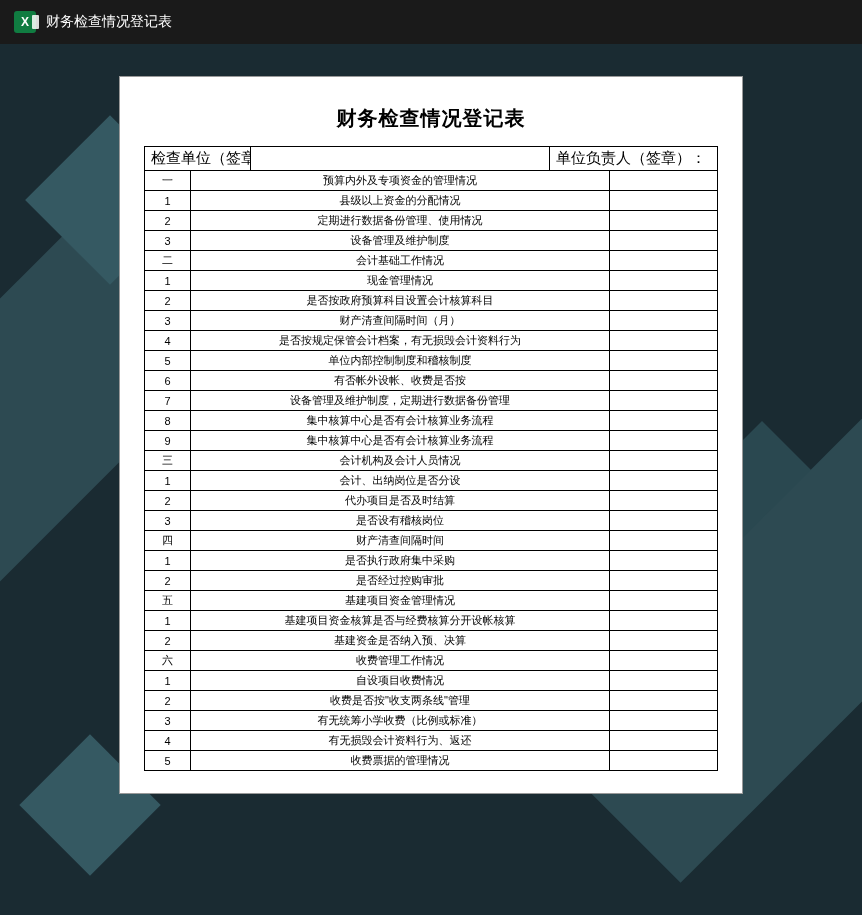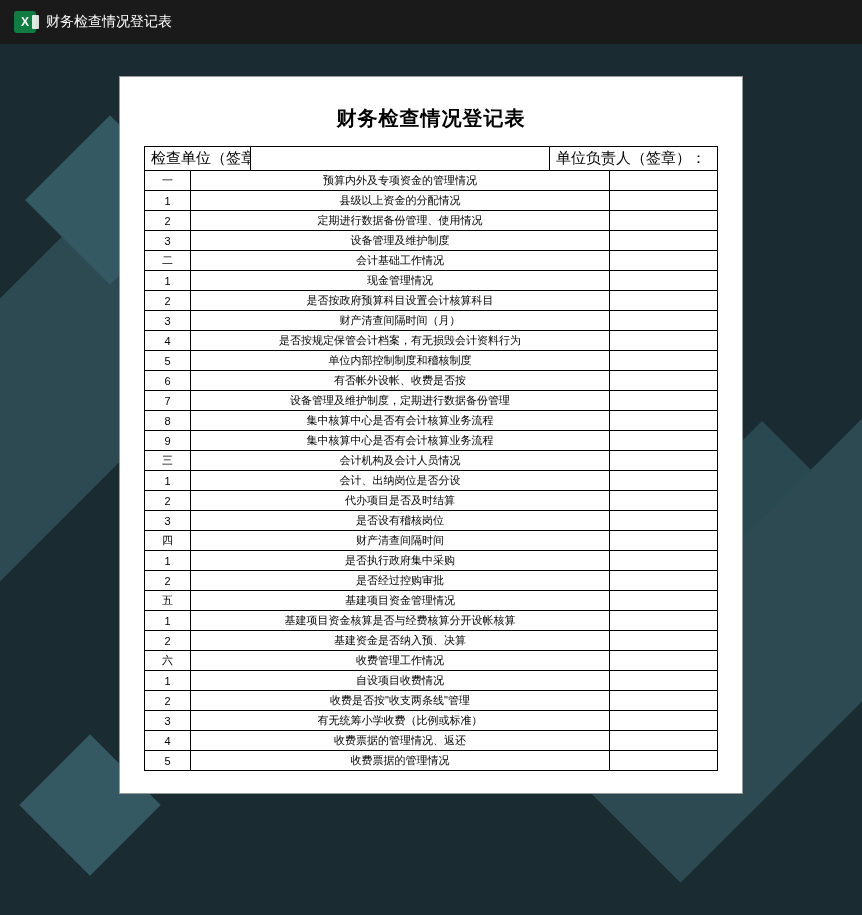--- a/index.html
+++ b/index.html
@@ -292,21 +292,21 @@
           <td colspan="3">收费是否按"收支两条线"管理</td>
           <td></td>
         </tr>
         <tr>
           <td>3</td>
           <td colspan="3">有无统筹小学收费（比例或标准）</td>
           <td></td>
         </tr>
         <tr>
           <td>4</td>
-          <td colspan="3">收费票据的管理情况、返还</td>
+          <td colspan="3">有无损毁会计资料行为、返还</td>
           <td></td>
         </tr>
         <tr>
           <td>5</td>
           <td colspan="3">收费票据的管理情况</td>
           <td></td>
         </tr>
       </tbody>
   </table>
 </div>

